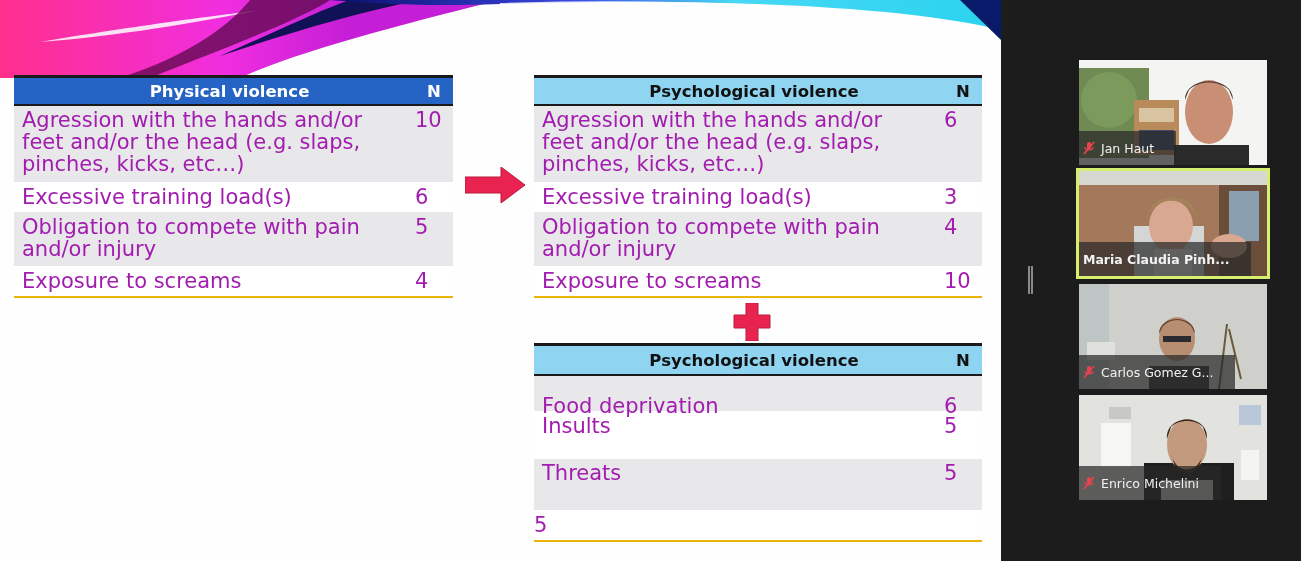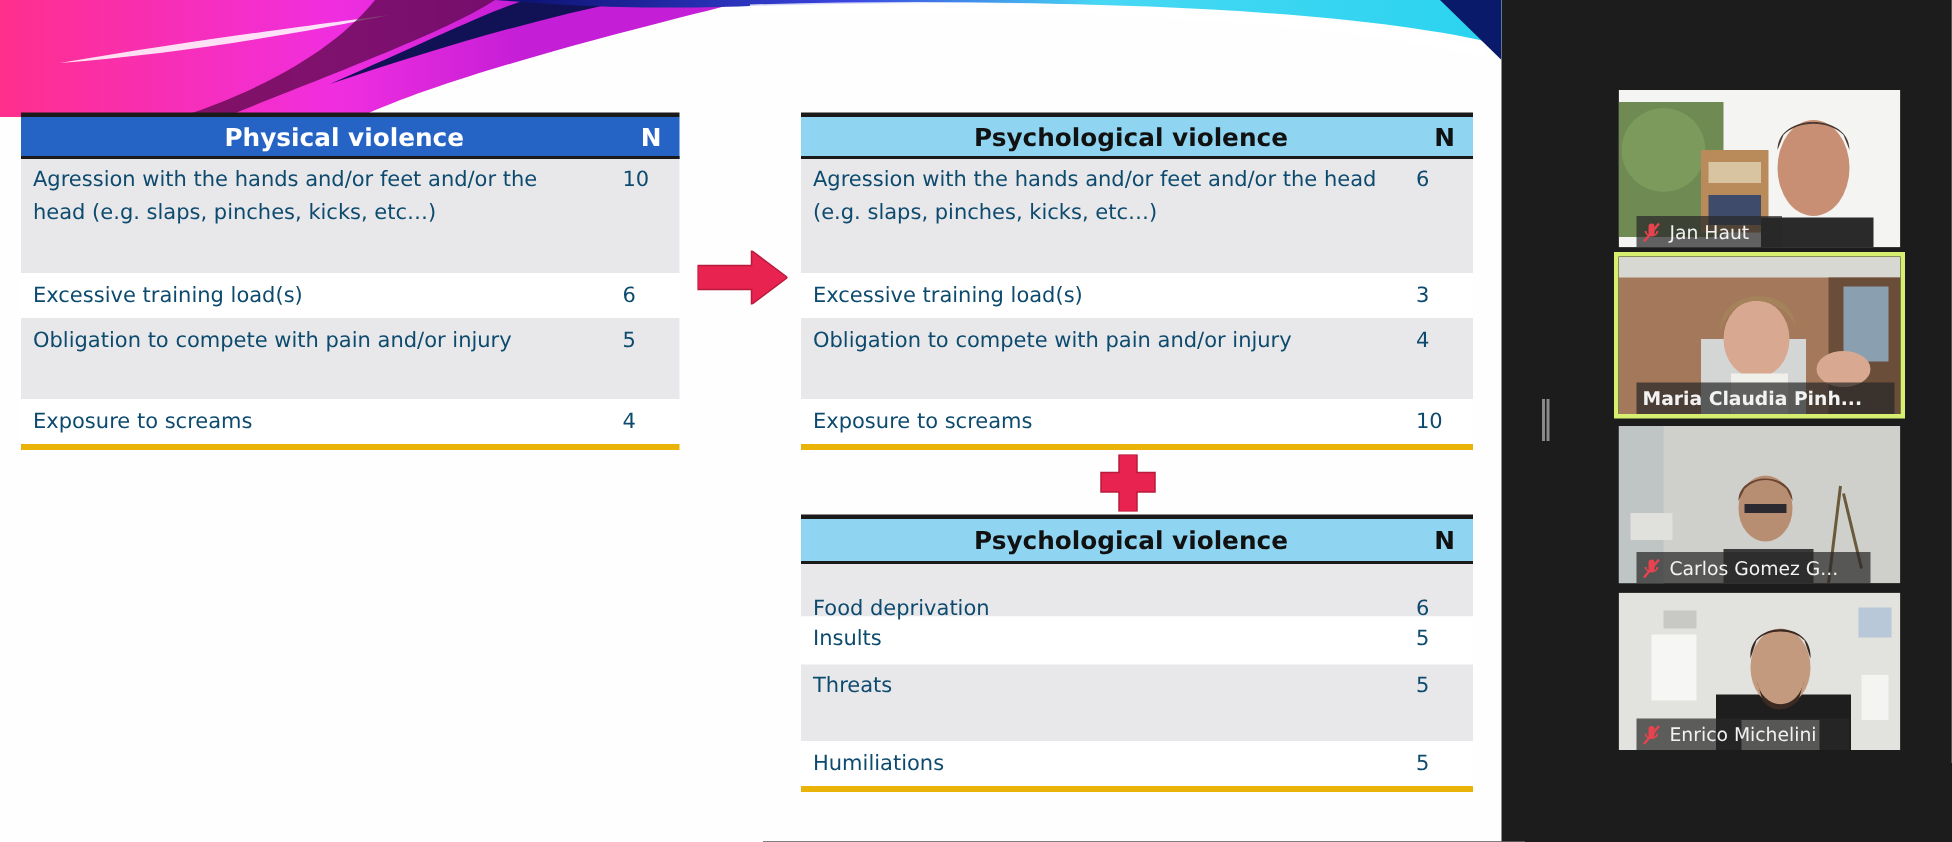--- a/index.html
+++ b/index.html
@@ -2,45 +2,45 @@
 <html><head>
   <meta charset="utf-8">
   <style>
     * { box-sizing: border-box; margin: 0; padding: 0; }
     html, body { width: 1301px; height: 561px; overflow: hidden; background: #1c1c1c; }
     body { position: relative; font-family: "DejaVu Sans", sans-serif; }
 
     #slide { position: absolute; left: 0; top: 0; width: 1001px; height: 561px; background: #fefefe; overflow: hidden; }
     #slide-banner { position: absolute; left: 0; top: 0; width: 1001px; height: 80px; }
 
-    .vtable { position: absolute; border-top: 3px solid #1a1a1a; border-bottom: 4px solid #eab308; }
+    .vtable { position: absolute; border-top: 3px solid #1a1a1a; border-bottom: 2px solid #eab308; }
     .vtable .hdr { display: flex; align-items: center; height: 28px; border-bottom: 2px solid #1a1a1a; font-weight: bold; font-size: 16.5px; }
     .vtable .hdr .c1 { flex: 1; text-align: center; padding-left: 30px; }
     .vtable .hdr .c2 { width: 38px; text-align: center; }
-    .vtable .row { display: flex; font-size: 14px; color: #0c4a6e; line-height: 22px; }
+    .vtable .row { display: flex; font-size: 21px; color: #a21caf; line-height: 22px; }
     .vtable .row .c1 { flex: 1; padding-left: 8px; padding-right: 20px; }
     .vtable .row .c2 { width: 38px; text-align: left; }
     .vtable .row.alt { background: #e8e7ea; }
     .vtable .row.plain { background: #ffffff; }
 
     #table-physical { left: 14px; top: 75px; width: 439px; }
     #table-physical .hdr { background: #2563c4; color: #ffffff; }
     #table-psych1 { left: 534px; top: 75px; width: 448px; }
     #table-psych1 .hdr { background: #8fd5f2; color: #111111; }
     #table-psych2 { left: 534px; top: 343px; width: 448px; }
     #table-psych2 .hdr { background: #8fd5f2; color: #111111; }
 
     #arrow-icon { position: absolute; left: 465px; top: 167px; width: 60px; height: 36px; }
     #plus-icon { position: absolute; left: 732px; top: 303px; width: 40px; height: 38px; }
 
     #divider-handle { position: absolute; left: 1028px; top: 266px; width: 5px; height: 28px; border-left: 2px solid #8a8a8a; border-right: 2px solid #8a8a8a; }
 
     .tile { position: absolute; left: 1079px; width: 188px; height: 105px; overflow: hidden; }
     .tile.active { outline: 3px solid #d6ef6e; font-weight: bold; }
-    .tile .name { position: absolute; left: 12px; bottom: 0; height: 21px; background: rgba(40,40,40,0.72); color: #f2f2f2; font-size: 12.5px; line-height: 21px; padding: 0 22px 0 4px; display: flex; align-items: center; gap: 6px; white-space: nowrap; }
+    .tile .name { position: absolute; left: 0; bottom: 0; height: 34px; background: rgba(40,40,40,0.72); color: #f2f2f2; font-size: 12.5px; line-height: 21px; padding: 0 22px 0 4px; display: flex; align-items: center; gap: 6px; white-space: nowrap; }
     .tile .mic { width: 12px; height: 14px; position: relative; }
     .tile svg.scene { position: absolute; left: 0; top: 0; width: 100%; height: 100%; }
   </style>
 </head>
 <body>
 
 <div id="slide">
   <svg id="slide-banner" viewBox="0 0 1001 80" preserveAspectRatio="none">
     <defs>
       <linearGradient id="gPink" x1="0" y1="0" x2="1" y2="0">
@@ -120,30 +120,29 @@
 
   <div id="table-psych2" class="vtable">
     <div class="hdr" style="height:30px;">
       <span class="c1">Psychological violence</span>
       <span class="c2">N</span>
     </div>
     <div class="row alt" style="height:35px; padding-top:19px;">
       <span class="c1">Food deprivation</span>
       <span class="c2">6</span>
     </div>
-    <div class="row plain" style="height:32px; padding-top:4px;">
+    <div class="row plain" style="height:48px; padding-top:4px;">
       <span class="c1">Insults</span>
       <span class="c2">5</span>
     </div>
     <div class="row alt" style="height:51px; padding-top:3px;">
       <span class="c1">Threats</span>
       <span class="c2">5</span>
     </div>
     <div class="row plain" style="height:30px; padding-top:4px;">
-      <span class="c1">Humiliations</span>
       <span class="c2">5</span>
     </div>
   </div>
 </div>
 
 <div id="divider-handle"></div>
 
 <div class="tile" style="top:60px;">
   <svg class="scene" viewBox="0 0 188 105" preserveAspectRatio="none">
     <rect width="188" height="105" fill="#f4f4f2"></rect>

